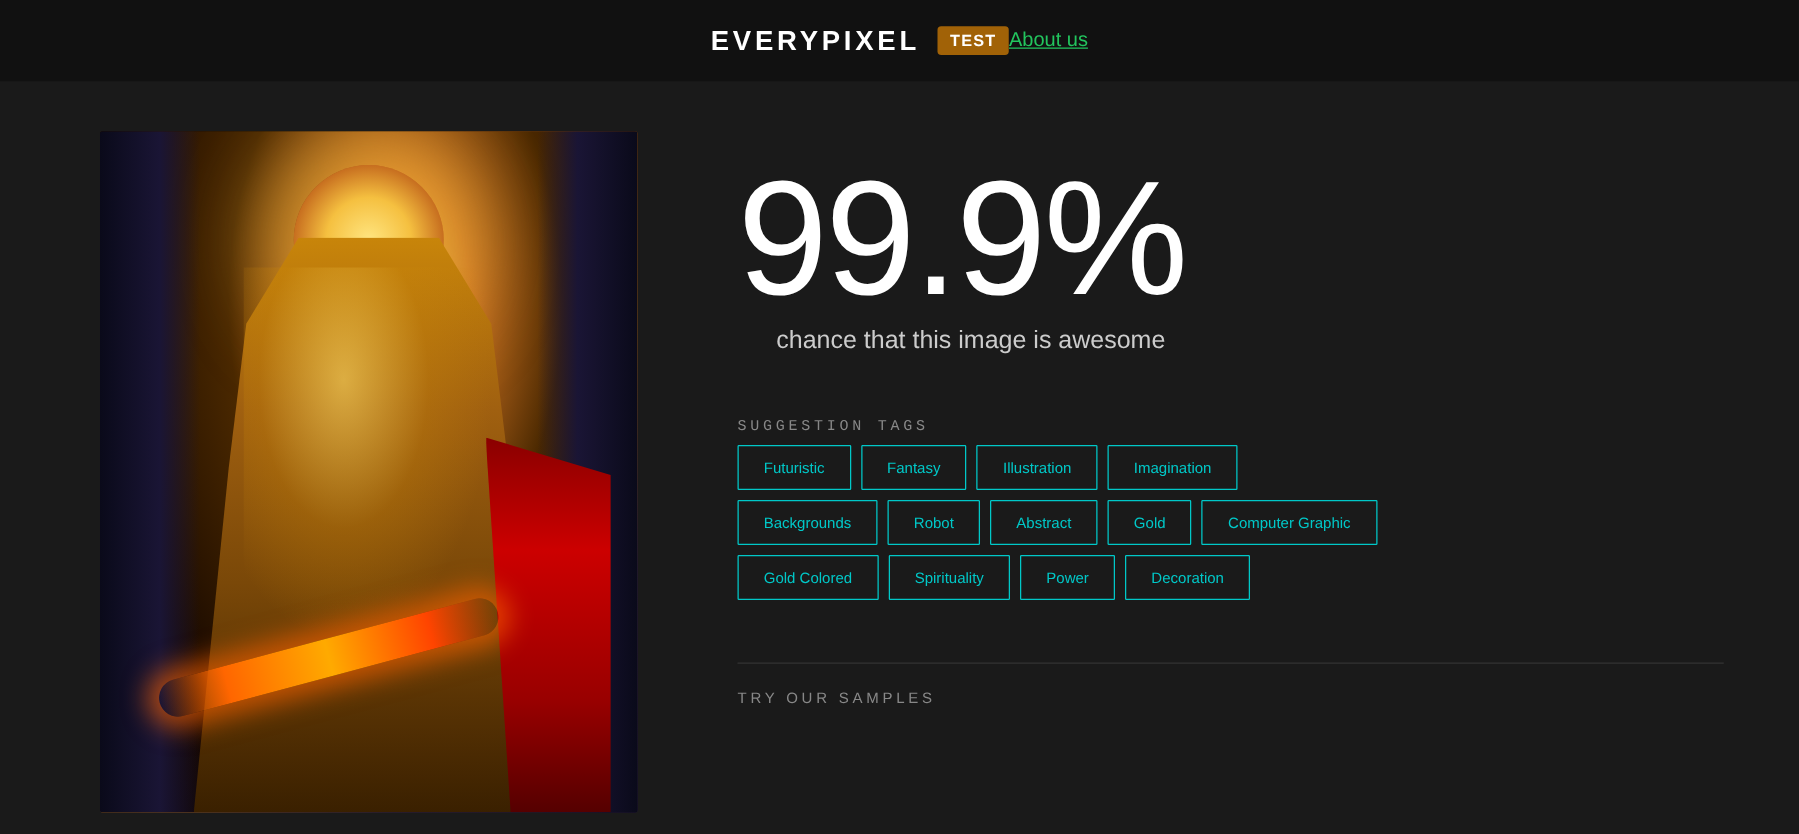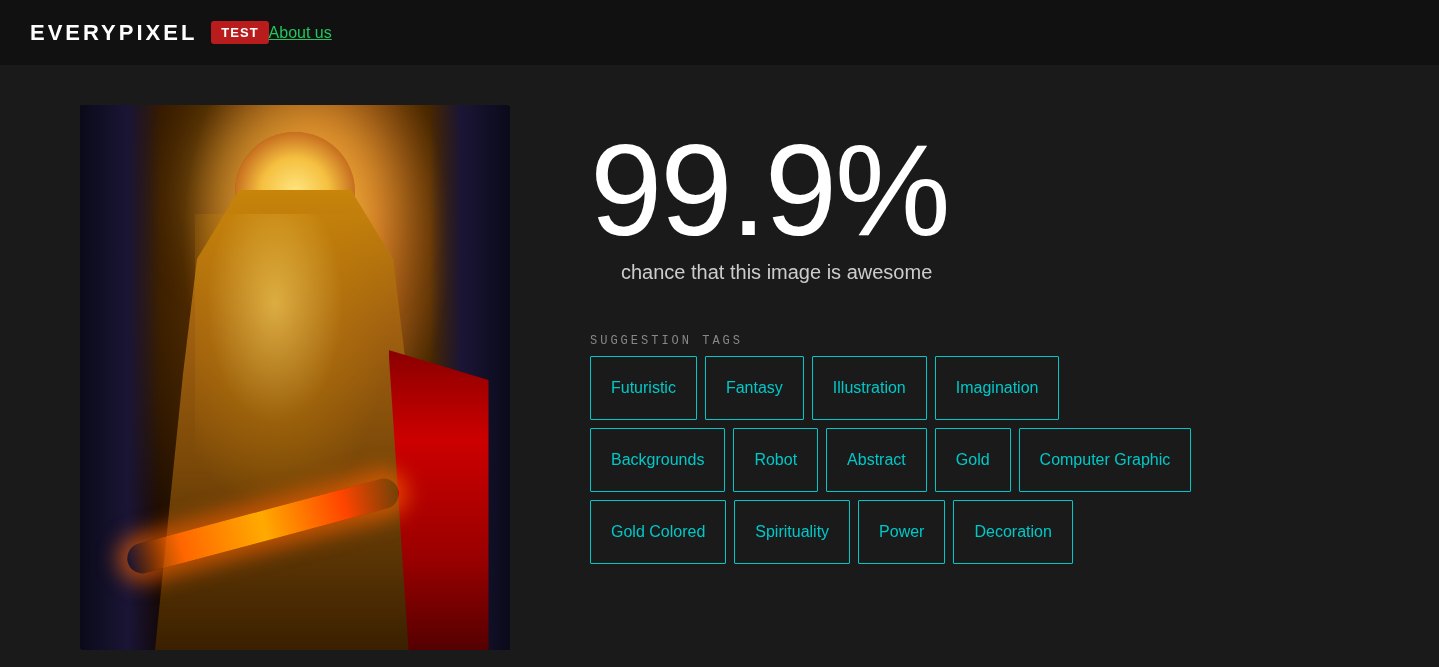--- a/index.html
+++ b/index.html
@@ -10,42 +10,42 @@
       font-family: Arial, sans-serif;
       min-height: 667px;
       width: 1439px;
       overflow-x: hidden;
     }
 
     
     .header {
       display: flex;
       align-items: center;
-      justify-content: flex-start;
+      justify-content: center;
       padding: 0 30px;
       height: 65px;
       background-color: #111111;
     }
 
     .header-left {
       display: flex;
       align-items: center;
       gap: 14px;
     }
 
     .logo-text {
       font-size: 22px;
       font-weight: 700;
       letter-spacing: 3px;
       color: #ffffff;
       text-transform: uppercase;
     }
 
     .test-badge {
-      background-color: #b91c1c;
+      background-color: #a16207;
       color: #ffffff;
       font-size: 13px;
       font-weight: 700;
       padding: 4px 10px;
       border-radius: 3px;
       letter-spacing: 1px;
     }
 
     .about-us-link {
       color: #22c55e;
@@ -201,22 +201,22 @@
     }
 
     .tags-row {
       display: flex;
       gap: 8px;
     }
 
     .tag {
       border: 1px solid #00c8c8;
       color: #00c8c8;
-      padding: 22px 20px;
-      font-size: 16px;
+      padding: 10px 20px;
+      font-size: 12px;
       cursor: pointer;
       white-space: nowrap;
       background: transparent;
       border-radius: 1px;
       text-align: right;
     }
 
     
     .try-samples {
       margin-top: 50px;
@@ -290,15 +290,18 @@
       </div>
 
       <div class="tags-row">
         <button class="tag">Gold Colored</button>
         <button class="tag">Spirituality</button>
         <button class="tag">Power</button>
         <button class="tag">Decoration</button>
       </div>
     </div>
 
+    <div class="try-samples">
+      <div class="try-samples-label">TRY OUR SAMPLES</div>
+    </div>
   </section>
 
 </main>
 
 </body></html>

